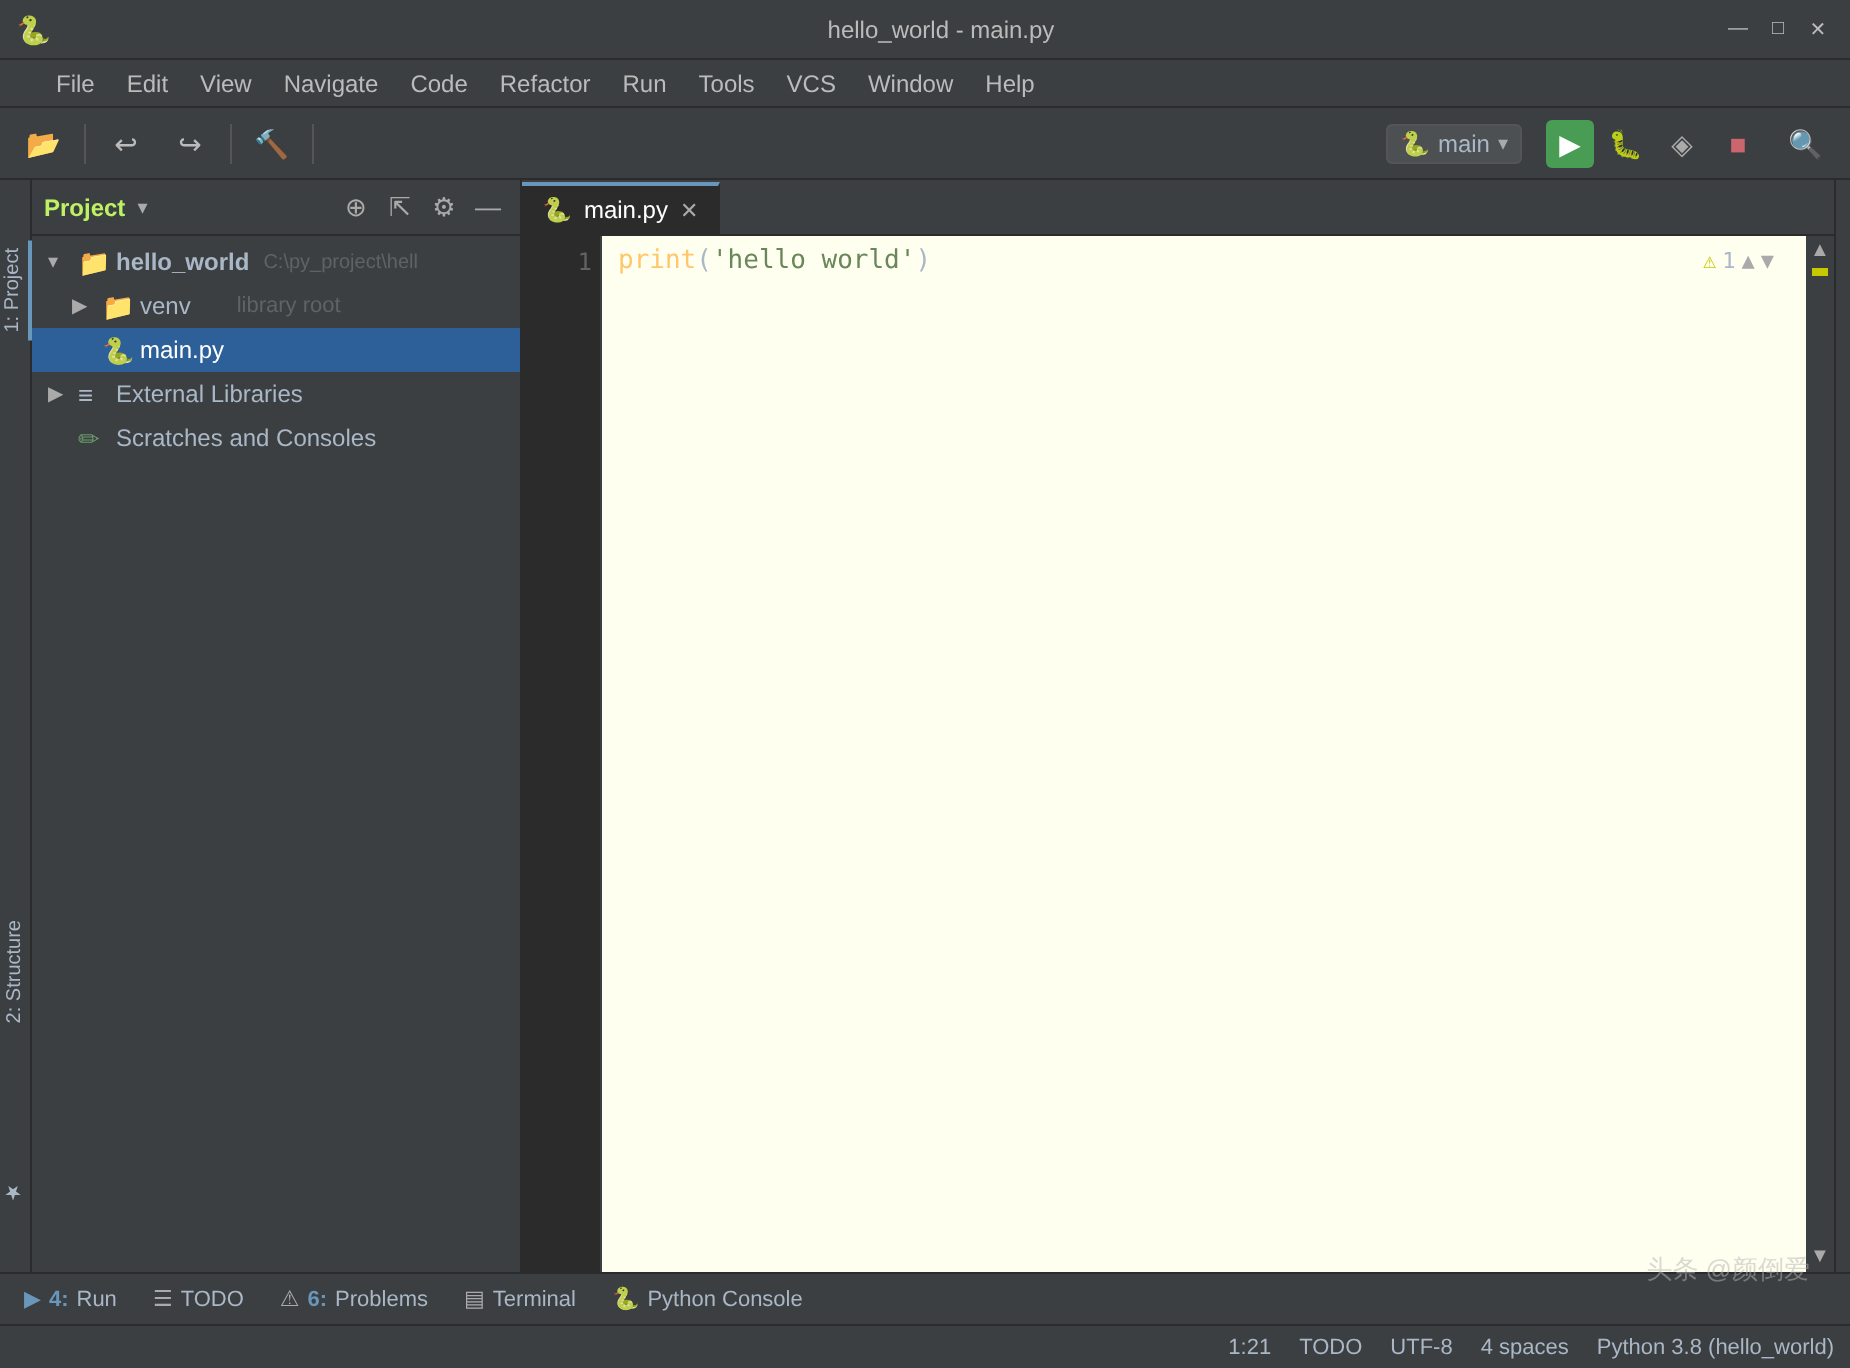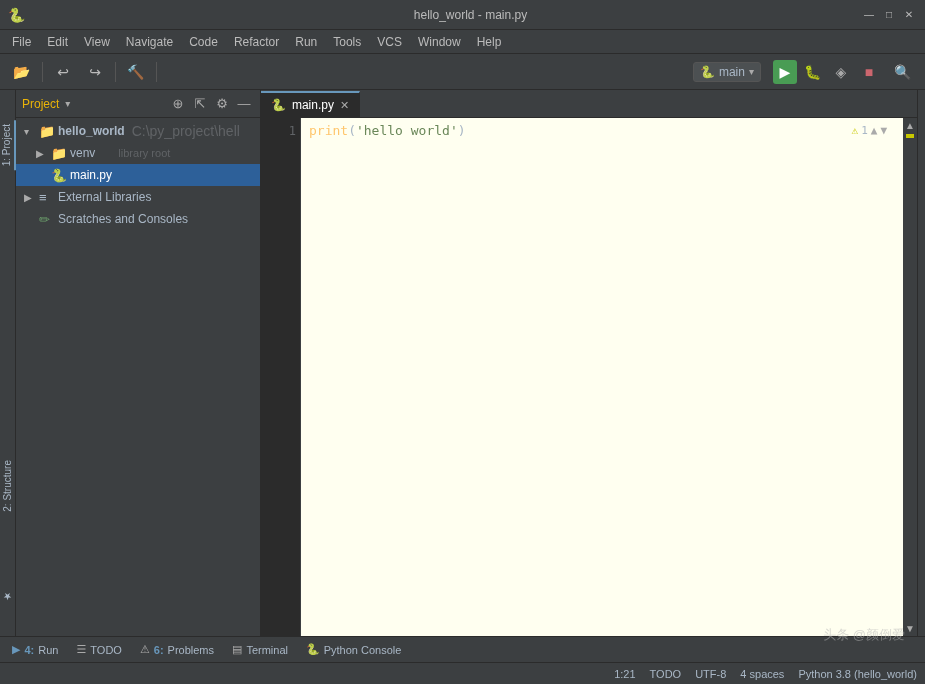--- a/index.html
+++ b/index.html
@@ -49,21 +49,21 @@
       font-size: 10px;
       cursor: pointer;
     }
 
     
     #menu-bar {
       height: 24px;
       background: #3c3f41;
       display: flex;
       align-items: center;
-      padding: 0 4px;
+      padding: 0 20px;
       border-bottom: 1px solid #2b2b2b;
     }
     #menu-bar .menu-item {
       padding: 2px 8px;
       color: #bbbbbb;
       font-size: 12px;
       cursor: pointer;
     }
 
     
@@ -411,36 +411,36 @@
     </div>
     <div style="position:absolute;bottom:30px;left:0;right:0;display:flex;flex-direction:column;align-items:center;">
       <div style="writing-mode:vertical-rl;transform:rotate(180deg);font-size:10px;color:#a9b7c6;cursor:pointer;padding:4px 2px;white-space:nowrap;">
         ★
       </div>
     </div>
   </div>
 
   <div id="project-panel">
     <div id="project-header">
-      <span style="font-size:12px;color:#eab308;font-weight:normal;">Project</span>
+      <span style="font-size:12px;color:#bef264;font-weight:bold;">Project</span>
       <span style="font-size:10px;color:#aaa;margin-left:2px;">▾</span>
       <div class="proj-toolbar-icons">
         <span class="proj-icon">⊕</span>
         <span class="proj-icon">⇱</span>
         <span class="proj-icon">⚙</span>
         <span class="proj-icon">—</span>
       </div>
     </div>
     <div id="project-tree">
 
       <div class="tree-item">
         <span class="tree-arrow">▾</span>
         <span class="tree-icon folder-icon">📁</span>
         <span style="font-weight:bold;color:#a9b7c6;">hello_world</span>
-        <span style="color:#606366;font-size:14px;margin-left:4px;">C:\py_project\hell</span>
+        <span style="color:#606366;font-size:10px;margin-left:4px;">C:\py_project\hell</span>
       </div>
 
       <div class="tree-item tree-indent-1">
         <span class="tree-arrow">▶</span>
         <span class="tree-icon folder-icon">📁</span>
         <span>venv</span>
         <span style="color:#606366;font-size:11px;margin-left:20px;">library root</span>
       </div>
 
       <div class="tree-item tree-indent-1 selected">

